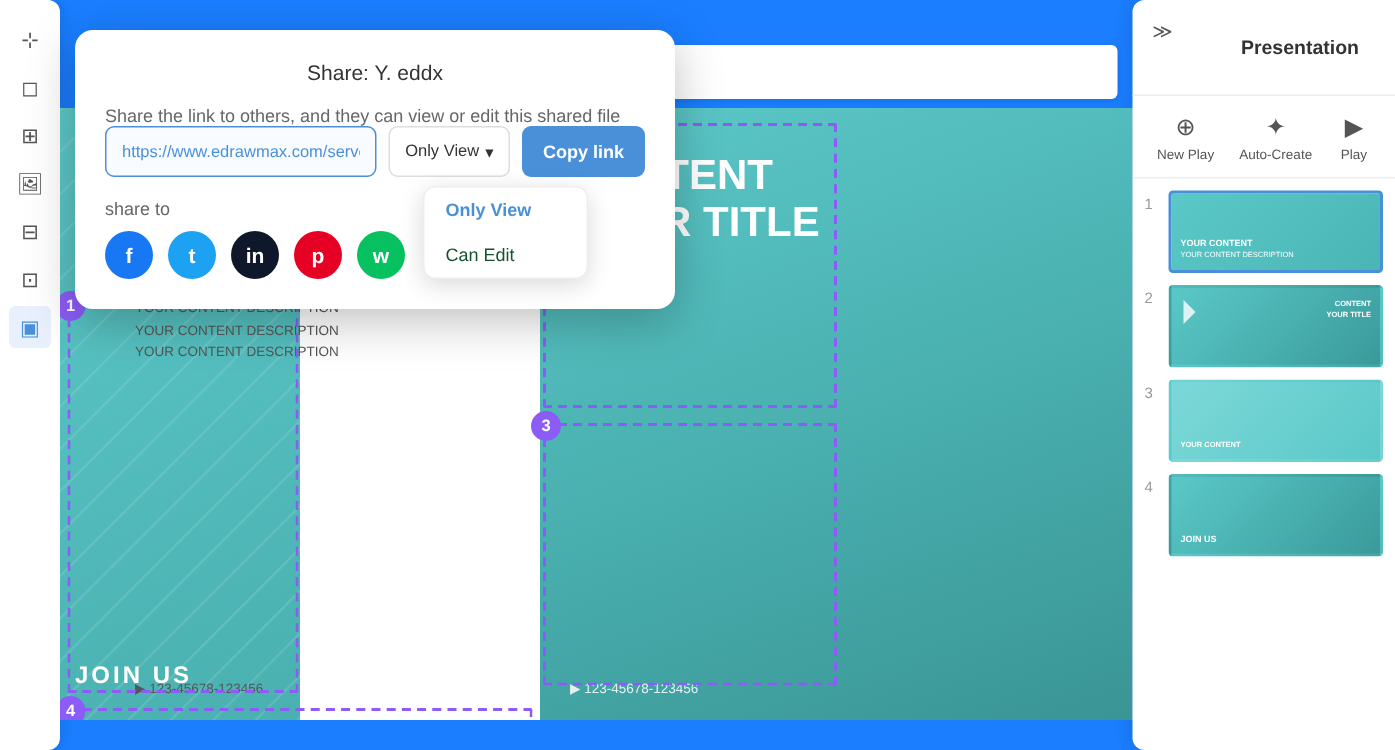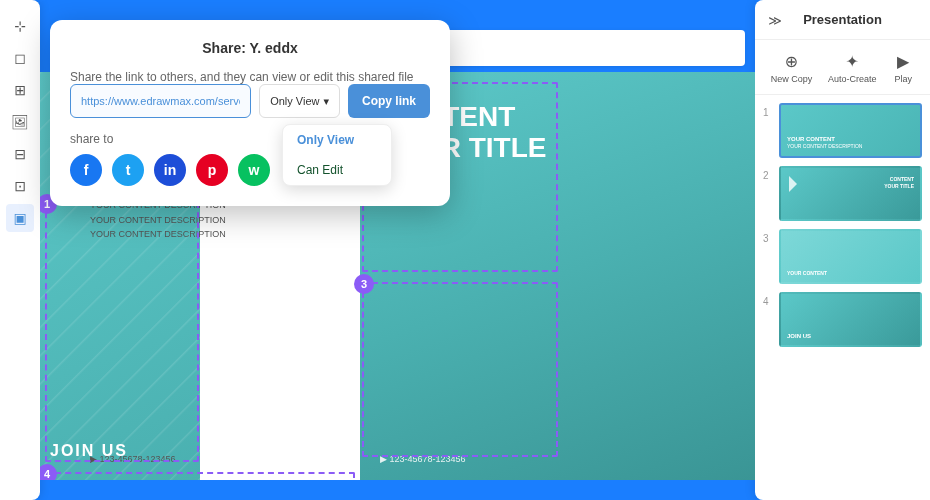--- a/index.html
+++ b/index.html
@@ -18,22 +18,22 @@
       right: 0;
       top: 0;
       width: 175px;
       height: 500px;
       background: white;
       border-radius: 8px 0 0 8px;
       box-shadow: -2px 0 10px rgba(0,0,0,0.1);
     }
 
     .slide-panel-header {
-      text-align: center;
-      padding: 12px;
+      text-align: right;
+      padding: 24px;
       font-size: 13px;
       font-weight: 600;
       color: #333;
       border-bottom: 1px solid #eee;
     }
 
     .slide-panel-tools {
       display: flex;
       justify-content: space-around;
       align-items: center;
@@ -279,21 +279,21 @@
       background: white;
       border-radius: 12px;
       box-shadow: 0 8px 32px rgba(0,0,0,0.25);
       padding: 20px;
       z-index: 100;
     }
 
     .dialog-title {
       text-align: center;
       font-size: 14px;
-      font-weight: 700;
+      font-weight: 400;
       color: #333;
       margin-bottom: 14px;
     }
 
     .dialog-desc {
       font-size: 12px;
       color: #666;
     }
 
     .link-row {
@@ -388,21 +388,21 @@
       align-items: center;
       justify-content: center;
       color: white;
       font-size: 14px;
       cursor: pointer;
       font-weight: bold;
     }
 
     .si-fb { background: #1877f2; }
     .si-tw { background: #1da1f2; }
-    .si-li { background: #1d4ed8; }
+    .si-li { background: #0f172a; }
     .si-pi { background: #e60023; }
     .si-wc { background: #07c160; }
 
     
     .about-title {
       font-size: 26px;
       font-weight: 900;
       color: #222;
       margin-bottom: 12px;
       letter-spacing: 1px;
@@ -516,21 +516,21 @@
   <div class="toolbar-icon-btn">⊡</div>
   <div class="toolbar-icon-btn active">▣</div>
 </div>
 
 <div class="slide-panel">
   <div class="expand-btn">≫</div>
   <div class="slide-panel-header">Presentation</div>
   <div class="slide-panel-tools">
     <div class="tool-btn">
       <div class="tool-icon">⊕</div>
-      <span>New Copy</span>
+      <span>New Play</span>
     </div>
     <div class="tool-btn">
       <div class="tool-icon">✦</div>
       <span>Auto-Create</span>
     </div>
     <div class="tool-btn">
       <div class="tool-icon">▶</div>
       <span>Play</span>
     </div>
   </div>

